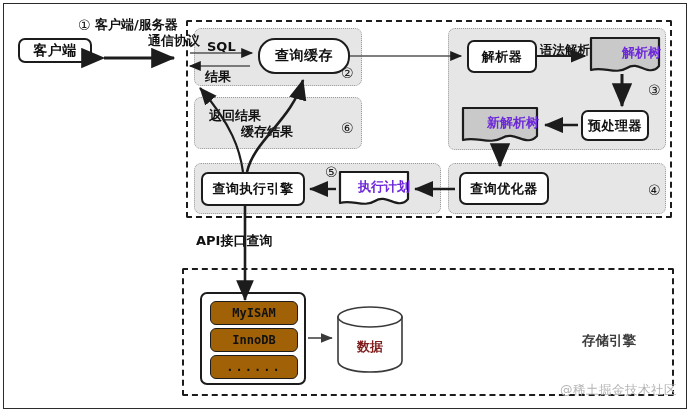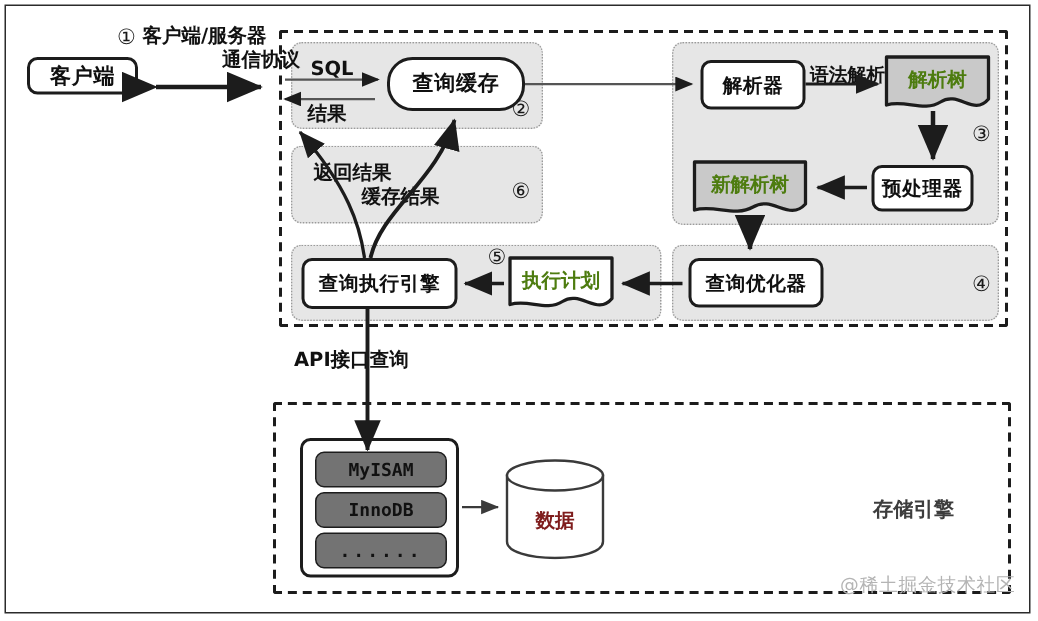--- a/index.html
+++ b/index.html
@@ -45,22 +45,22 @@
     border-radius:7px;
     display:flex;align-items:center;justify-content:center;
     color:#101010;
     font-weight:bold;
     letter-spacing:.5px;
   }
 
   
   .doc-shape{
     position:absolute;
-    display:flex;align-items:center;justify-content:center;
-    font-weight:bold;color:#4d7c0f;
+    display:flex;align-items:center;justify-content:flex-end;
+    font-weight:bold;color:#6d28d9;
   }
   .doc-shape svg{position:absolute;left:0;top:0;}
   .doc-shape span{position:relative;z-index:2;transform:translateY(-4px);}
 
   
   .lbl{
     position:absolute;
     color:#111;
     font-weight:bold;
     white-space:nowrap;
@@ -75,21 +75,21 @@
   .mono{font-family:"DejaVu Sans Mono","Liberation Mono",monospace;font-weight:bold;}
 
   
   .engine-outer{
     background:#ffffff;
     border:2.2px solid #1c1c1c;
     border-radius:7px;
   }
   .engine-pill{
     position:absolute;
-    background:#737373;
+    background:#a16207;
     border:1.6px solid #1c1c1c;
     border-radius:6px;
     display:flex;align-items:center;justify-content:center;
     font-size:12px;
     color:#111;
   }
 
   
   .cyl-label{
     position:absolute;

